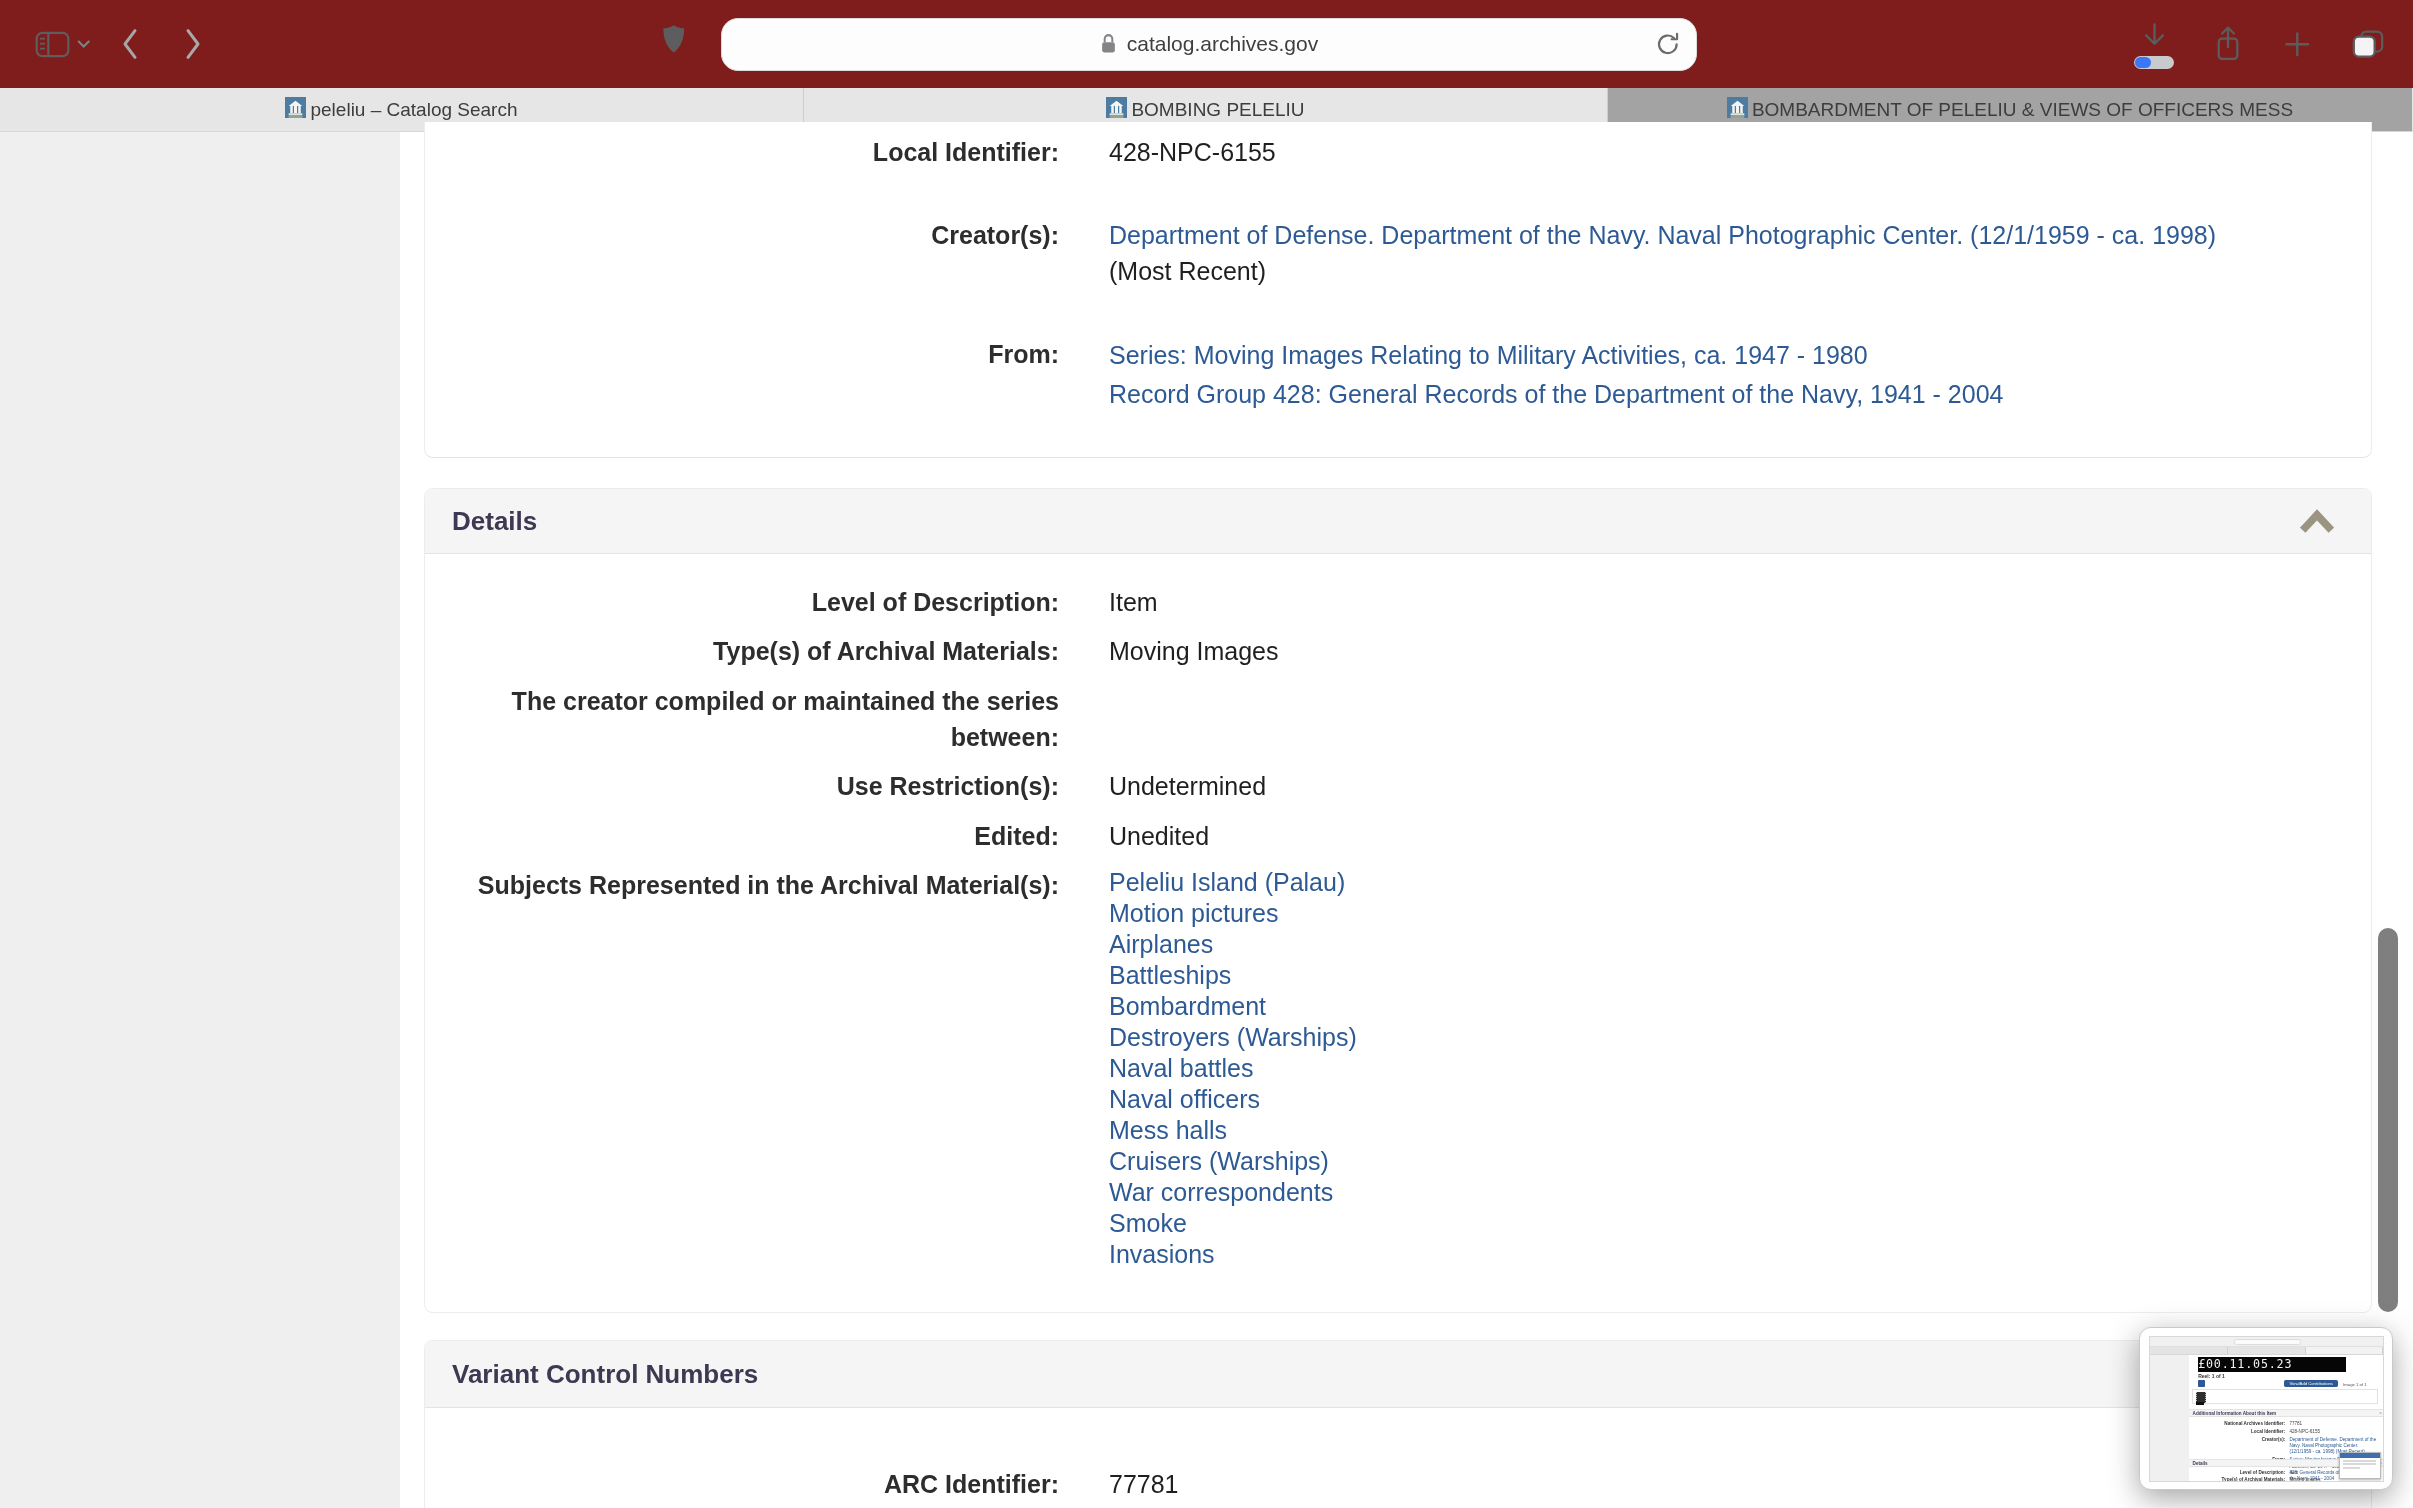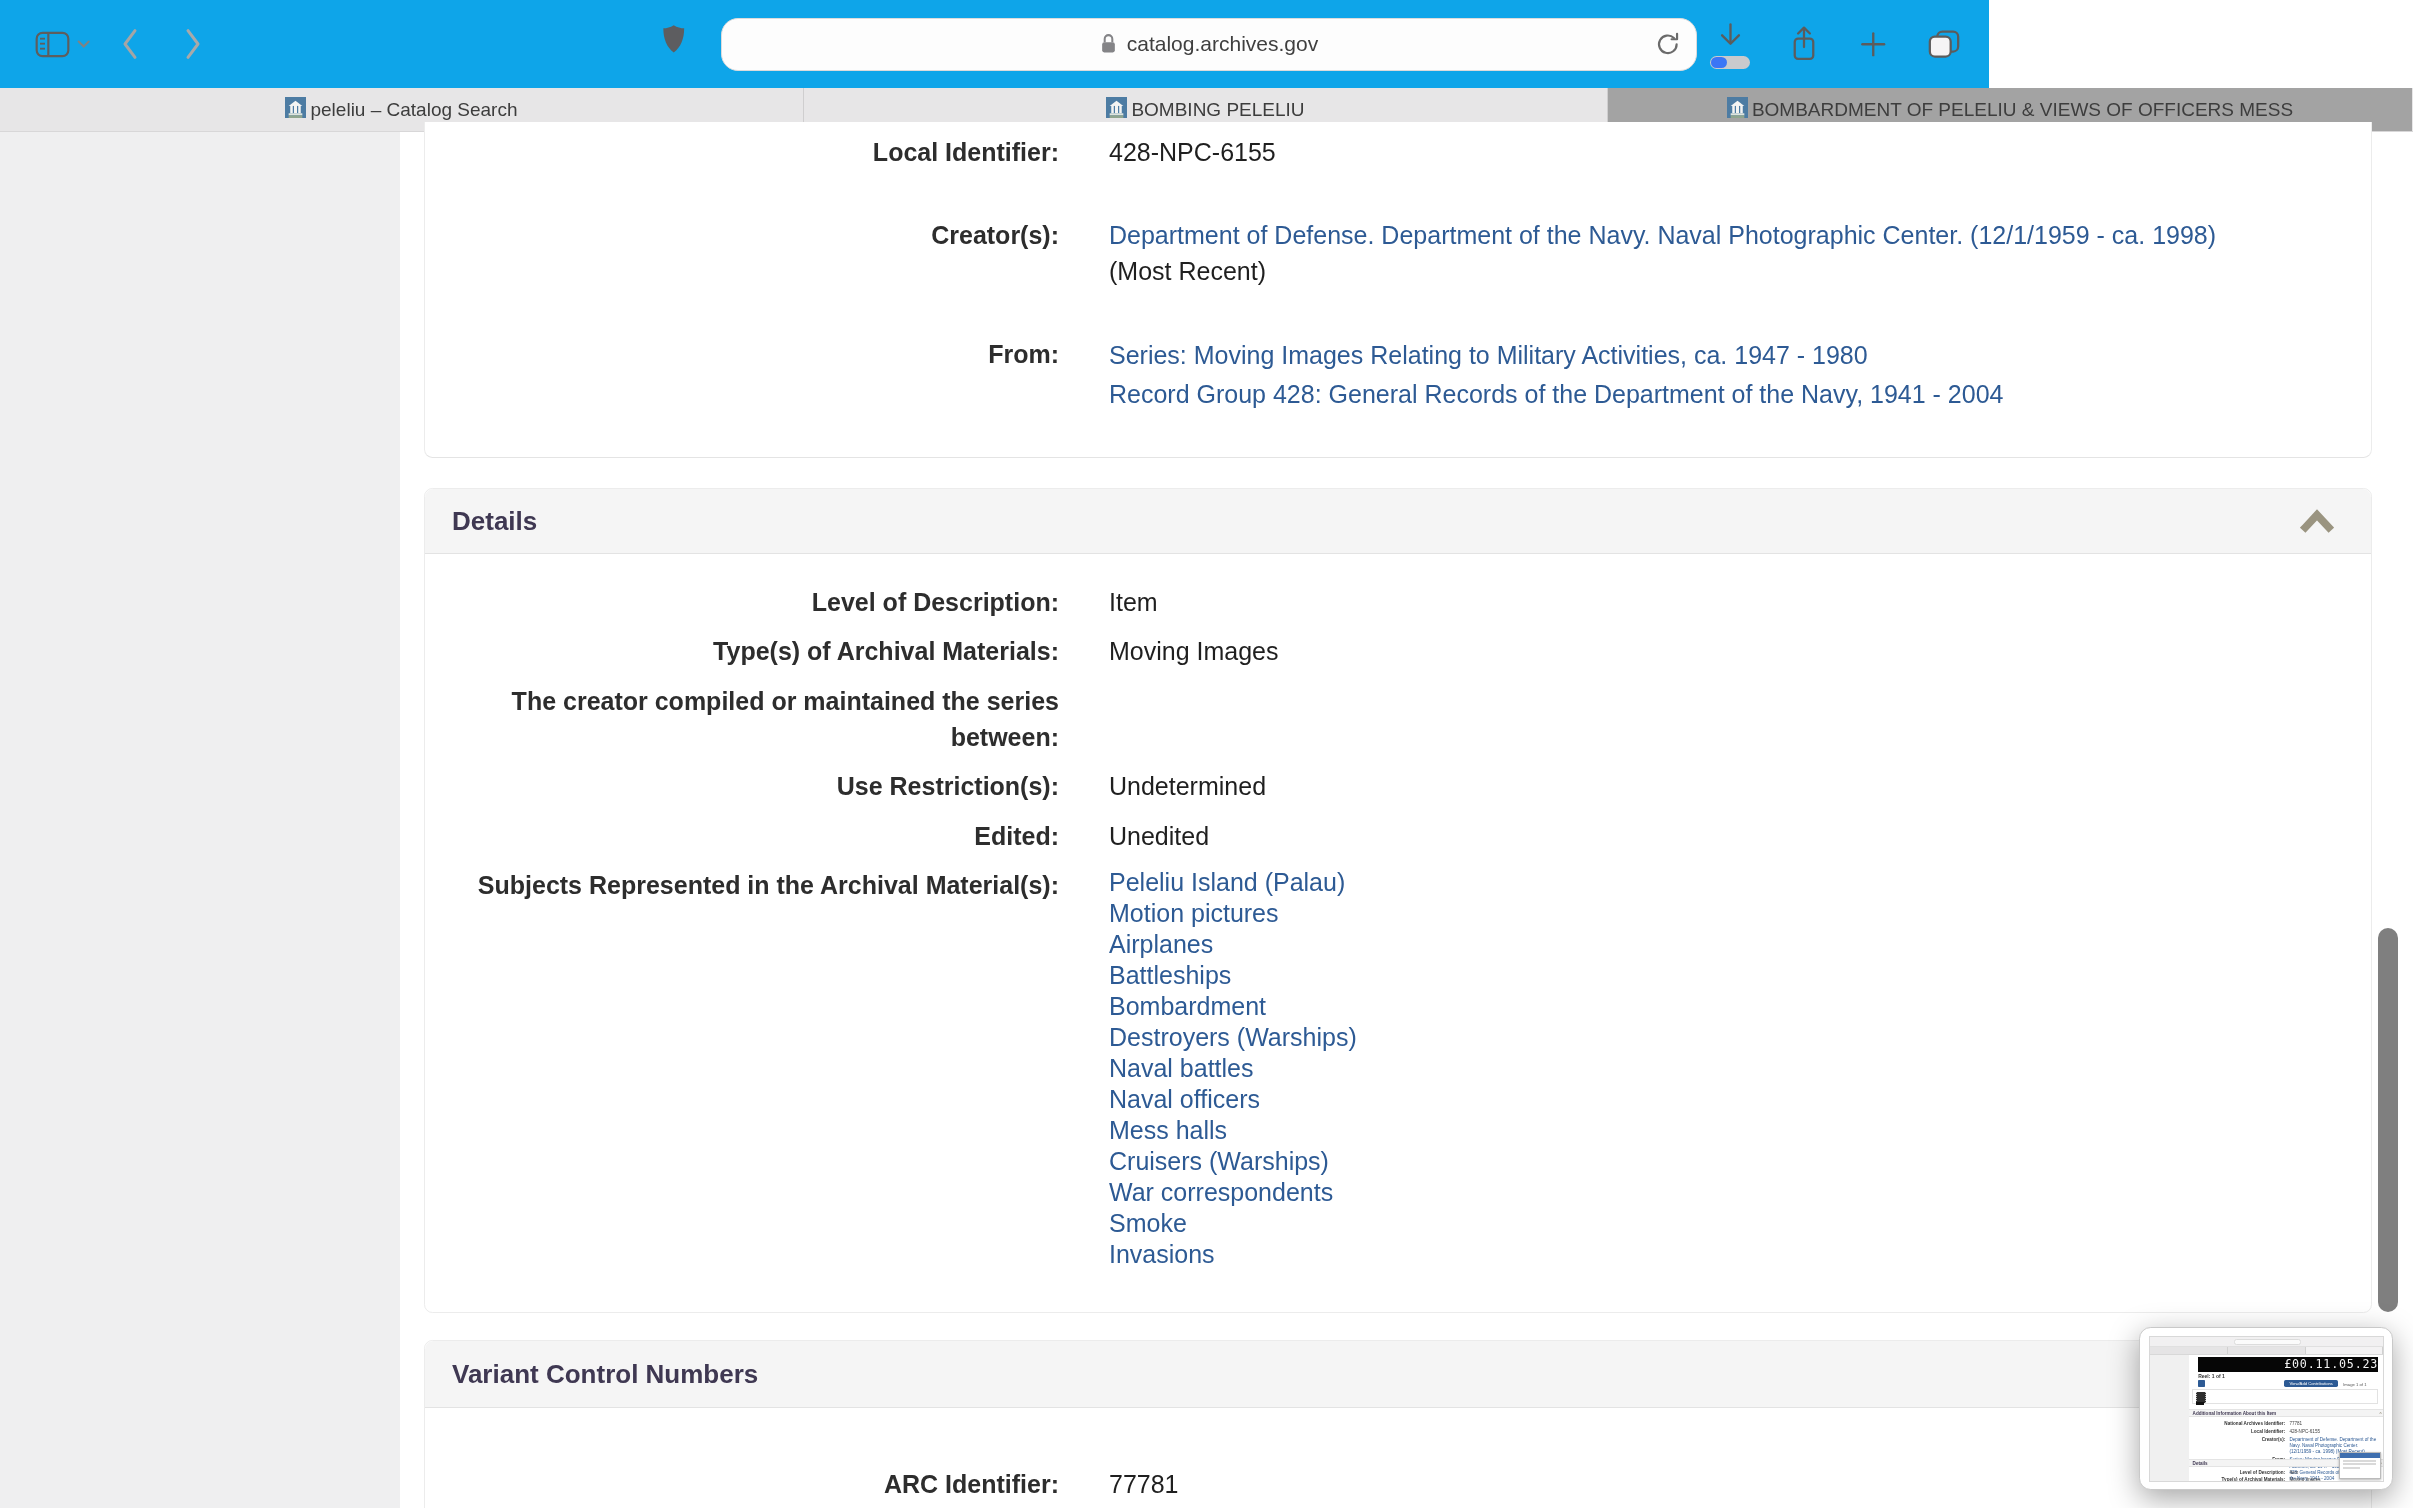--- a/index.html
+++ b/index.html
@@ -1,20 +1,20 @@
 <!DOCTYPE html>
 <html style="font-size:13.4px"><head>
 <meta charset="utf-8">
 <style>
   * { box-sizing: border-box; margin: 0; padding: 0; }
   html,body { width:2413px; height:1508px; overflow:hidden; }
   body { font-family:"Liberation Sans", sans-serif; background:#fff; position:relative; }
 
   
-  .chrome { position:absolute; top:0; left:0; width:1989px; height:88px; background:#0ea5e9; }
+  .chrome { position:absolute; top:0; left:0; width:2413px; height:88px; background:#7f1d1d; }
   .chrome svg { display:block; }
   .chrome .grp-left { position:absolute; left:35px; top:0; height:88px; display:flex; align-items:center; gap:18.4px; }
   .navbtn { display:flex; align-items:center; justify-content:center; width:44px; height:50px; }
   .urlbar { position:absolute; left:721px; top:17.6px; width:976px; height:53px; background:#fdfdfd;
             border:1.7px solid #dcdbdc; border-radius:17px; display:flex; align-items:center; justify-content:center;
             gap:10px; color:#3f3f3f; font-size:21px; }
   .urlbar .reload { position:absolute; right:13.4px; top:11.7px; }
   .shield { position:absolute; left:662px; top:23.5px; }
   .grp-right { position:absolute; right:28.5px; top:0; height:88px; display:flex; align-items:center; gap:39px; }
   .dl-wrap { position:relative; width:37px; height:54px; }
@@ -67,22 +67,22 @@
   .shot { position:absolute; left:2139px; top:1327px; width:254px; height:163px; background:#fff; border-radius:11.7px;
           border:0.8px solid #c9c9c9; box-shadow:0 8.4px 30px rgba(0,0,0,.35); z-index:50; }
   .shot-inner { position:absolute; left:9.2px; top:8.4px; width:235px; height:146px; border:0.8px solid #d8d8d8; overflow:hidden; background:#fff; }
   .m-toolbar { height:10px; background:#f1f0f1; border-bottom:0.8px solid #e0e0e0; position:relative; }
   .m-pill { position:absolute; left:84px; top:2.1px; width:67px; height:5.9px; background:#fbfbfb; border:0.8px solid #dcdcdc; border-radius:2.5px; }
   .m-tabs { height:7.5px; display:flex; background:#e5e4e5; border-bottom:0.8px solid #d8d8d8; }
   .m-tab { width:33.34%; border-right:0.8px solid #d0d0d0; }
   .m-tab.active { background:#f3f2f3; }
   .m-bodyarea { position:relative; height:127px; background:#fff; }
   .m-strip { position:absolute; left:0; top:0; width:39px; height:100%; background:#f0f0f0; }
-  .m-player { position:absolute; left:48px; top:1.7px; width:180px; height:15px; background:#060606; color:#f4f4f4;
-              font-family:"DejaVu Sans Mono", monospace; font-size:11.7px; line-height:15px; text-align:right; letter-spacing:0.8px; }
+  .m-player { position:absolute; left:48px; top:1.7px; width:148px; height:15px; background:#060606; color:#f4f4f4;
+              font-family:"DejaVu Sans Mono", monospace; font-size:11.7px; line-height:15px; text-align:left; letter-spacing:0.8px; }
   .m-reel { position:absolute; left:48px; top:18.4px; font-size:5px; font-weight:bold; color:#333; }
   .m-dl { position:absolute; left:48px; top:25px; width:6.7px; height:6.7px; background:#2d5a94; border-radius:0.8px; }
   .m-btn { position:absolute; left:134px; top:25px; width:54px; height:7.5px; background:#2d5a94; border-radius:1.7px;
            color:#fff; font-size:4.2px; line-height:7.5px; text-align:center; white-space:nowrap; overflow:hidden; }
   .m-pag { position:absolute; left:193px; top:27px; font-size:4.2px; color:#555; white-space:nowrap; }
   .m-media { position:absolute; left:42px; top:34px; width:186px; height:15px; border:0.8px solid #e2e2e2; }
   .m-film { position:absolute; left:2.5px; top:1.7px; width:10px; height:11px; background:#2e2e2e;
             border-left:1.7px dotted #bbb; border-right:1.7px dotted #bbb; }
   .m-filmbar { position:absolute; left:2.5px; top:12.6px; width:8.4px; height:2.5px; background:#111; }
   .m-sechead { position:absolute; left:39px; width:197px; height:8.4px; background:#f4f4f4; border-top:0.8px solid #e4e4e4;

